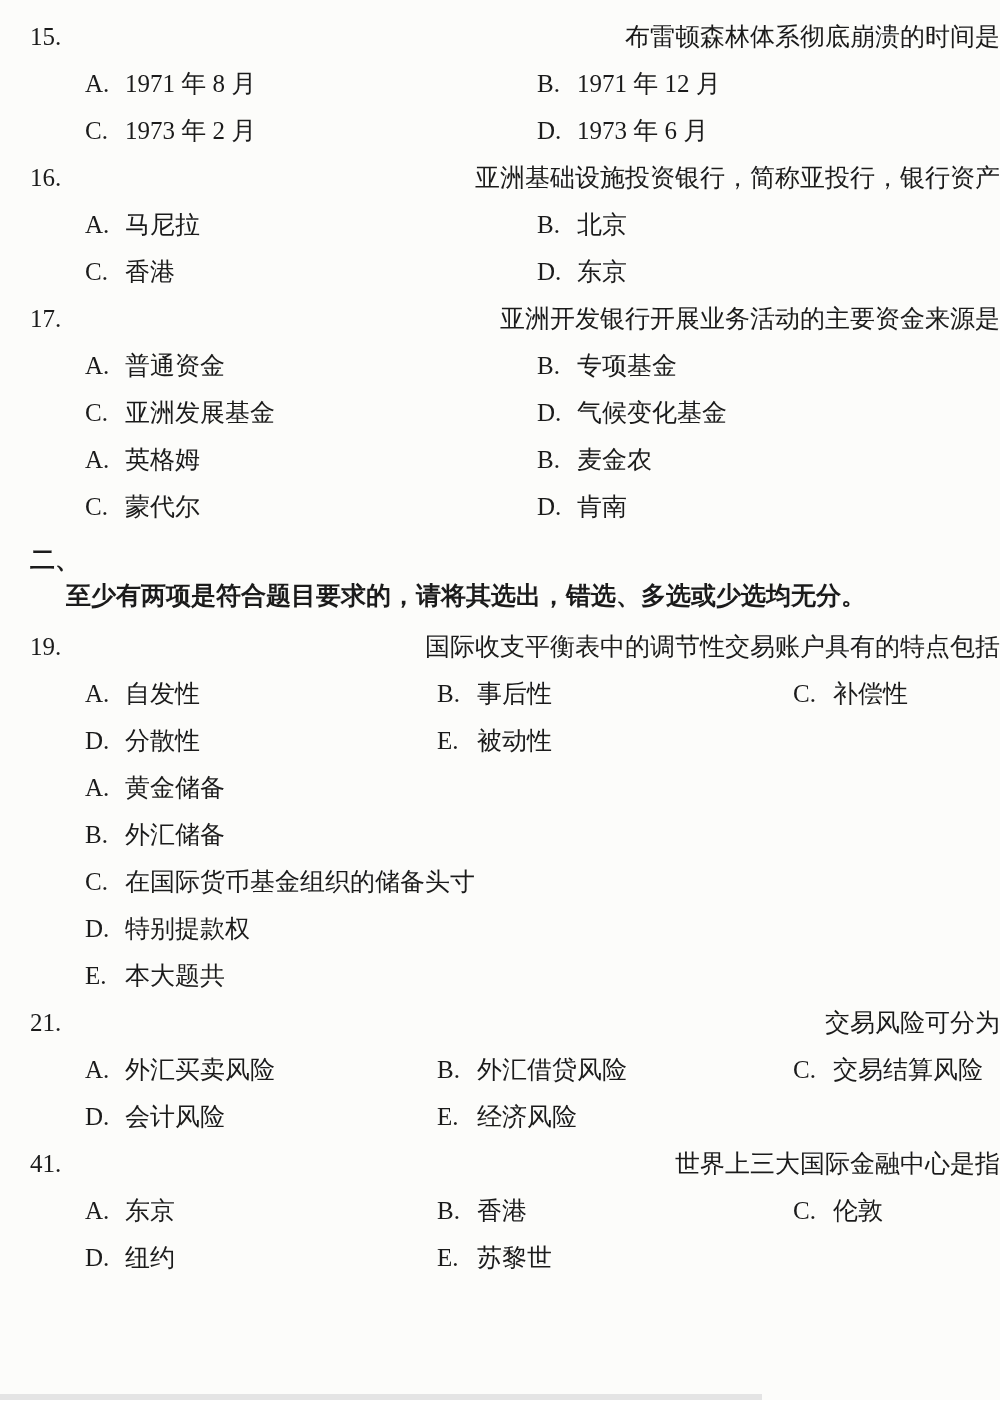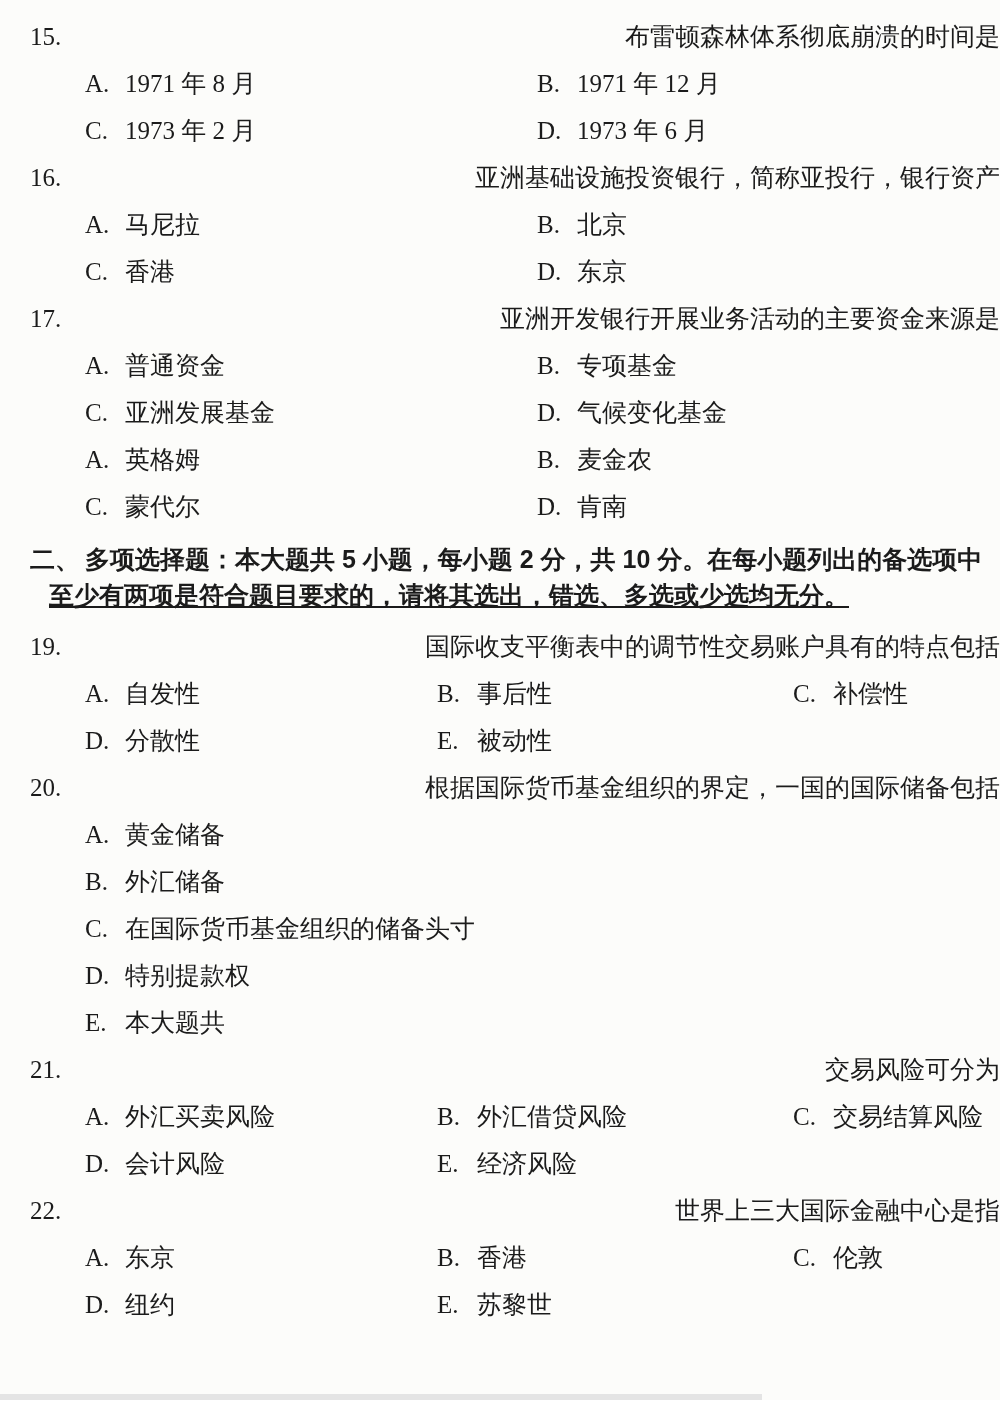--- a/index.html
+++ b/index.html
@@ -28,21 +28,21 @@
   .s3b { width: 356px; }     
   .section-heading {
     margin-top: 20px;
     margin-bottom: 20px;
     font-family: "Liberation Sans", "DejaVu Sans", sans-serif;
     font-weight: 700;
     font-size: 25px;
   }
   .sh-line1 { display: flex; padding-left: 30px; line-height: 34px; margin-bottom: 2px; }
   .sh-marker { width: 55px; flex: 0 0 auto; }
-  .sh-line2 { padding-left: 49px; line-height: 34px; text-decoration: underline; }
+  .sh-line2 { padding-left: 66px; line-height: 34px; }
   .edge-bar {
     position: absolute;
     left: 0; bottom: 0;
     width: 762px; height: 6px;
     background: #e4e4e4;
   }
 </style>
 </head>
 <body>
 
@@ -148,21 +148,20 @@
       <span class="opt">
         <span class="olabel">D.</span>
         <span class="otext">肯南</span>
       </span>
     </div>
   </div>
 
   <div class="section-heading">
     <div class="sh-line1">
       <span class="sh-marker">二、</span>
-      <span>多项选择题：本大题共 5 小题，每小题 2 分，共 10 分。在每小题列出的备选项中</span>
     </div>
     <div class="sh-line2">至少有两项是符合题目要求的，请将其选出，错选、多选或少选均无分。</div>
   </div>
 
   <div>
     <div class="row stem">
       <span class="qnum">19.</span>
       <span class="stem-text">国际收支平衡表中的调节性交易账户具有的特点包括</span>
     </div>
     <div class="row opts">
@@ -185,24 +184,20 @@
         <span class="otext">分散性</span>
       </span>
       <span class="opt">
         <span class="olabel">E.</span>
         <span class="otext">被动性</span>
       </span>
     </div>
   </div>
 
   <div>
-    <div class="row stem">
-      <span class="qnum">20.</span>
-      <span class="stem-text">根据国际货币基金组织的界定，一国的国际储备包括</span>
-    </div>
     <div class="row opts">
       <span class="opt">
         <span class="olabel">A.</span>
         <span class="otext">黄金储备</span>
       </span>
     </div>
     <div class="row opts">
       <span class="opt">
         <span class="olabel">B.</span>
         <span class="otext">外汇储备</span>
@@ -254,21 +249,21 @@
       </span>
       <span class="opt">
         <span class="olabel">E.</span>
         <span class="otext">经济风险</span>
       </span>
     </div>
   </div>
 
   <div>
     <div class="row stem">
-      <span class="qnum">22.</span>
+      <span class="qnum">41.</span>
       <span class="stem-text">世界上三大国际金融中心是指</span>
     </div>
     <div class="row opts">
       <span class="opt s3a">
         <span class="olabel">A.</span>
         <span class="otext">东京</span>
       </span>
       <span class="opt s3b">
         <span class="olabel">B.</span>
         <span class="otext">香港</span>

